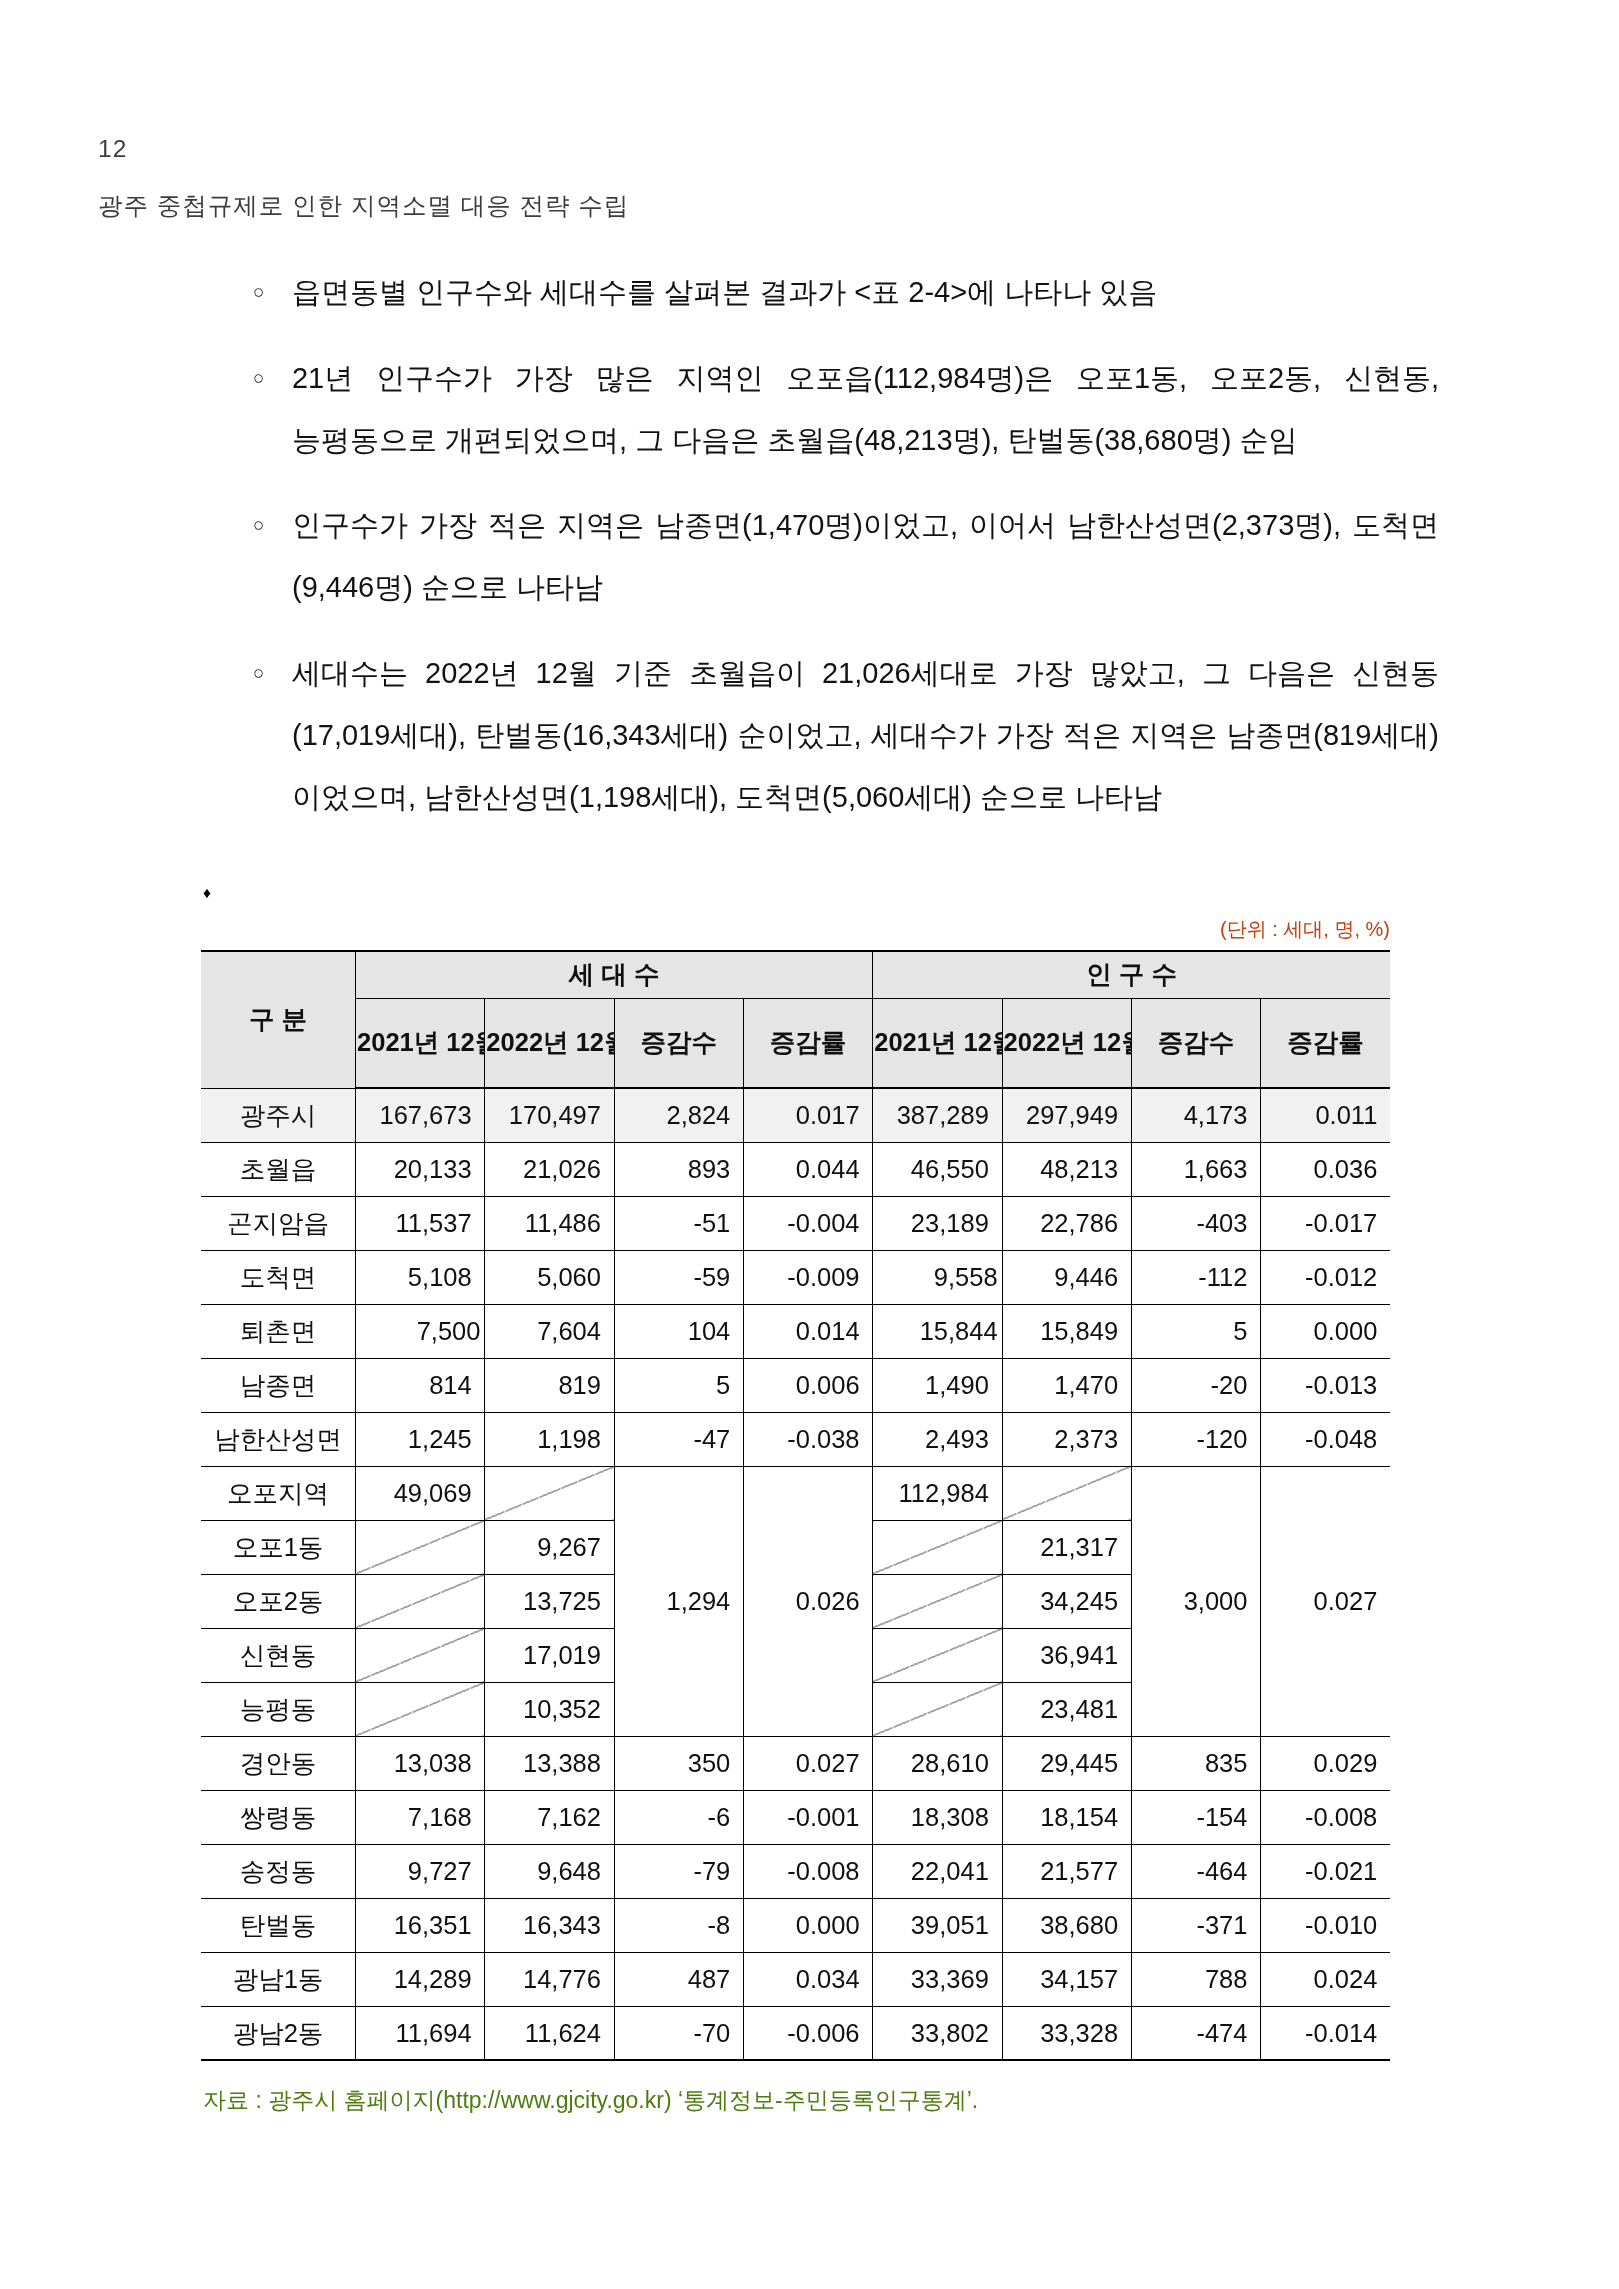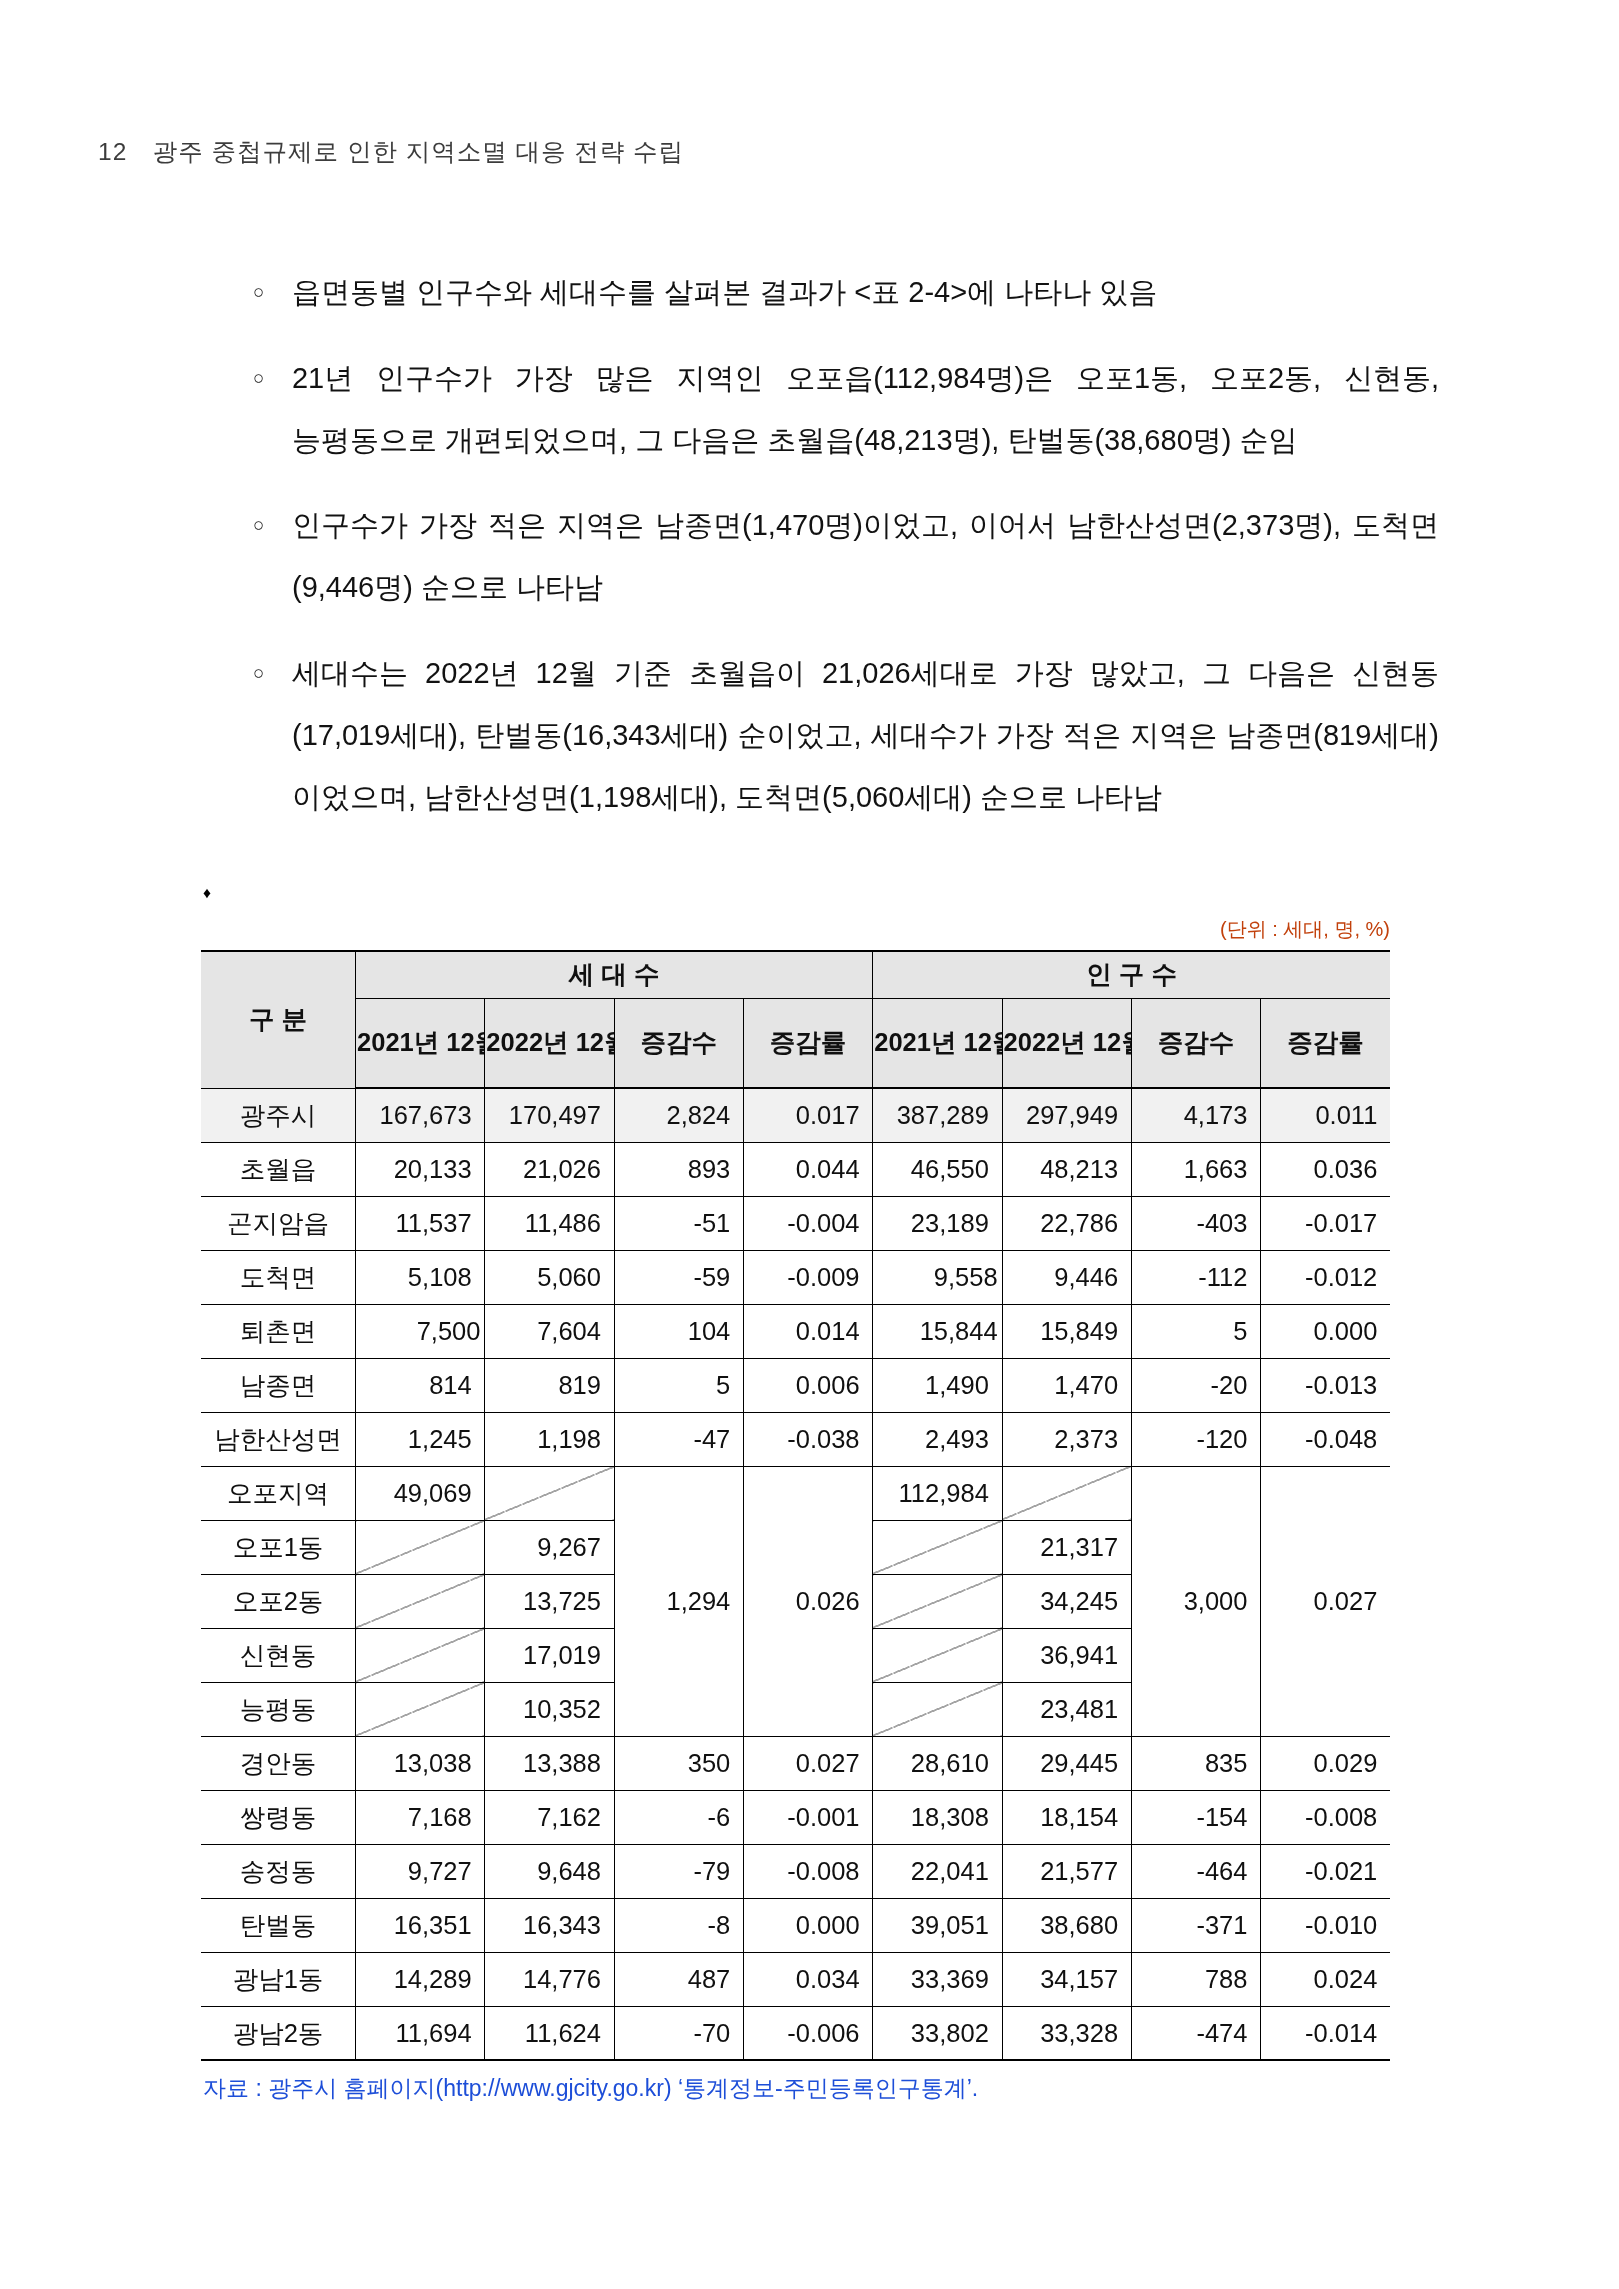--- a/index.html
+++ b/index.html
@@ -5,21 +5,21 @@
   html,body{margin:0;padding:0;background:#fff;}
   .page{
     position:relative;width:1619px;height:2290px;background:#ffffff;
     font-family:"Liberation Sans","DejaVu Sans",sans-serif;color:#141414;
     overflow:hidden;
   }
   
   .running-header{
     position:absolute;top:135px;left:98px;
     font-size:24.5px;color:#3c3c3c;letter-spacing:1px;
-    display:flex;gap:25.5px;align-items:baseline;
+    display:flex;gap:25.5px;align-items:baseline;flex-direction:column;
   }
   
   .bullets{
     position:absolute;top:261px;left:245px;width:1194px;
     list-style:none;margin:0;padding:0;
   }
   .bullets li{
     display:flex;gap:19.6px;margin-bottom:23.5px;
     font-size:29px;line-height:62px;text-align:justify;color:#121212;
   }
@@ -57,21 +57,21 @@
   thead th.region-head{border-left:none;}
   tbody td{text-align:right;padding:0 12.7px 0 3.9px;background:#fff;}
   tbody td.left{text-align:right;padding:0 3.9px 0 9.8px;}
   tbody tr.hl th,tbody tr.hl td{background:#f1f1f1;}
   .col-last{border-right:none !important;}
   td.diag{
     background-image:linear-gradient(to bottom right,
       transparent 49.55%, #4a4a4a 49.55%, #4a4a4a 50.45%, transparent 50.45%);
   }
   td.merged{vertical-align:middle;}
-  .source{font-size:23px;color:#1d4ed8;margin-top:12px;margin-left:2px;}
+  .source{font-size:23px;color:#4d7c0f;margin-top:24px;margin-left:2px;}
 </style>
 </head>
 <body>
 
 <div class="page">
 
   <div class="running-header">
     <span>12</span>
     <span>광주 중첩규제로 인한 지역소멸 대응 전략 수립</span>
   </div>

